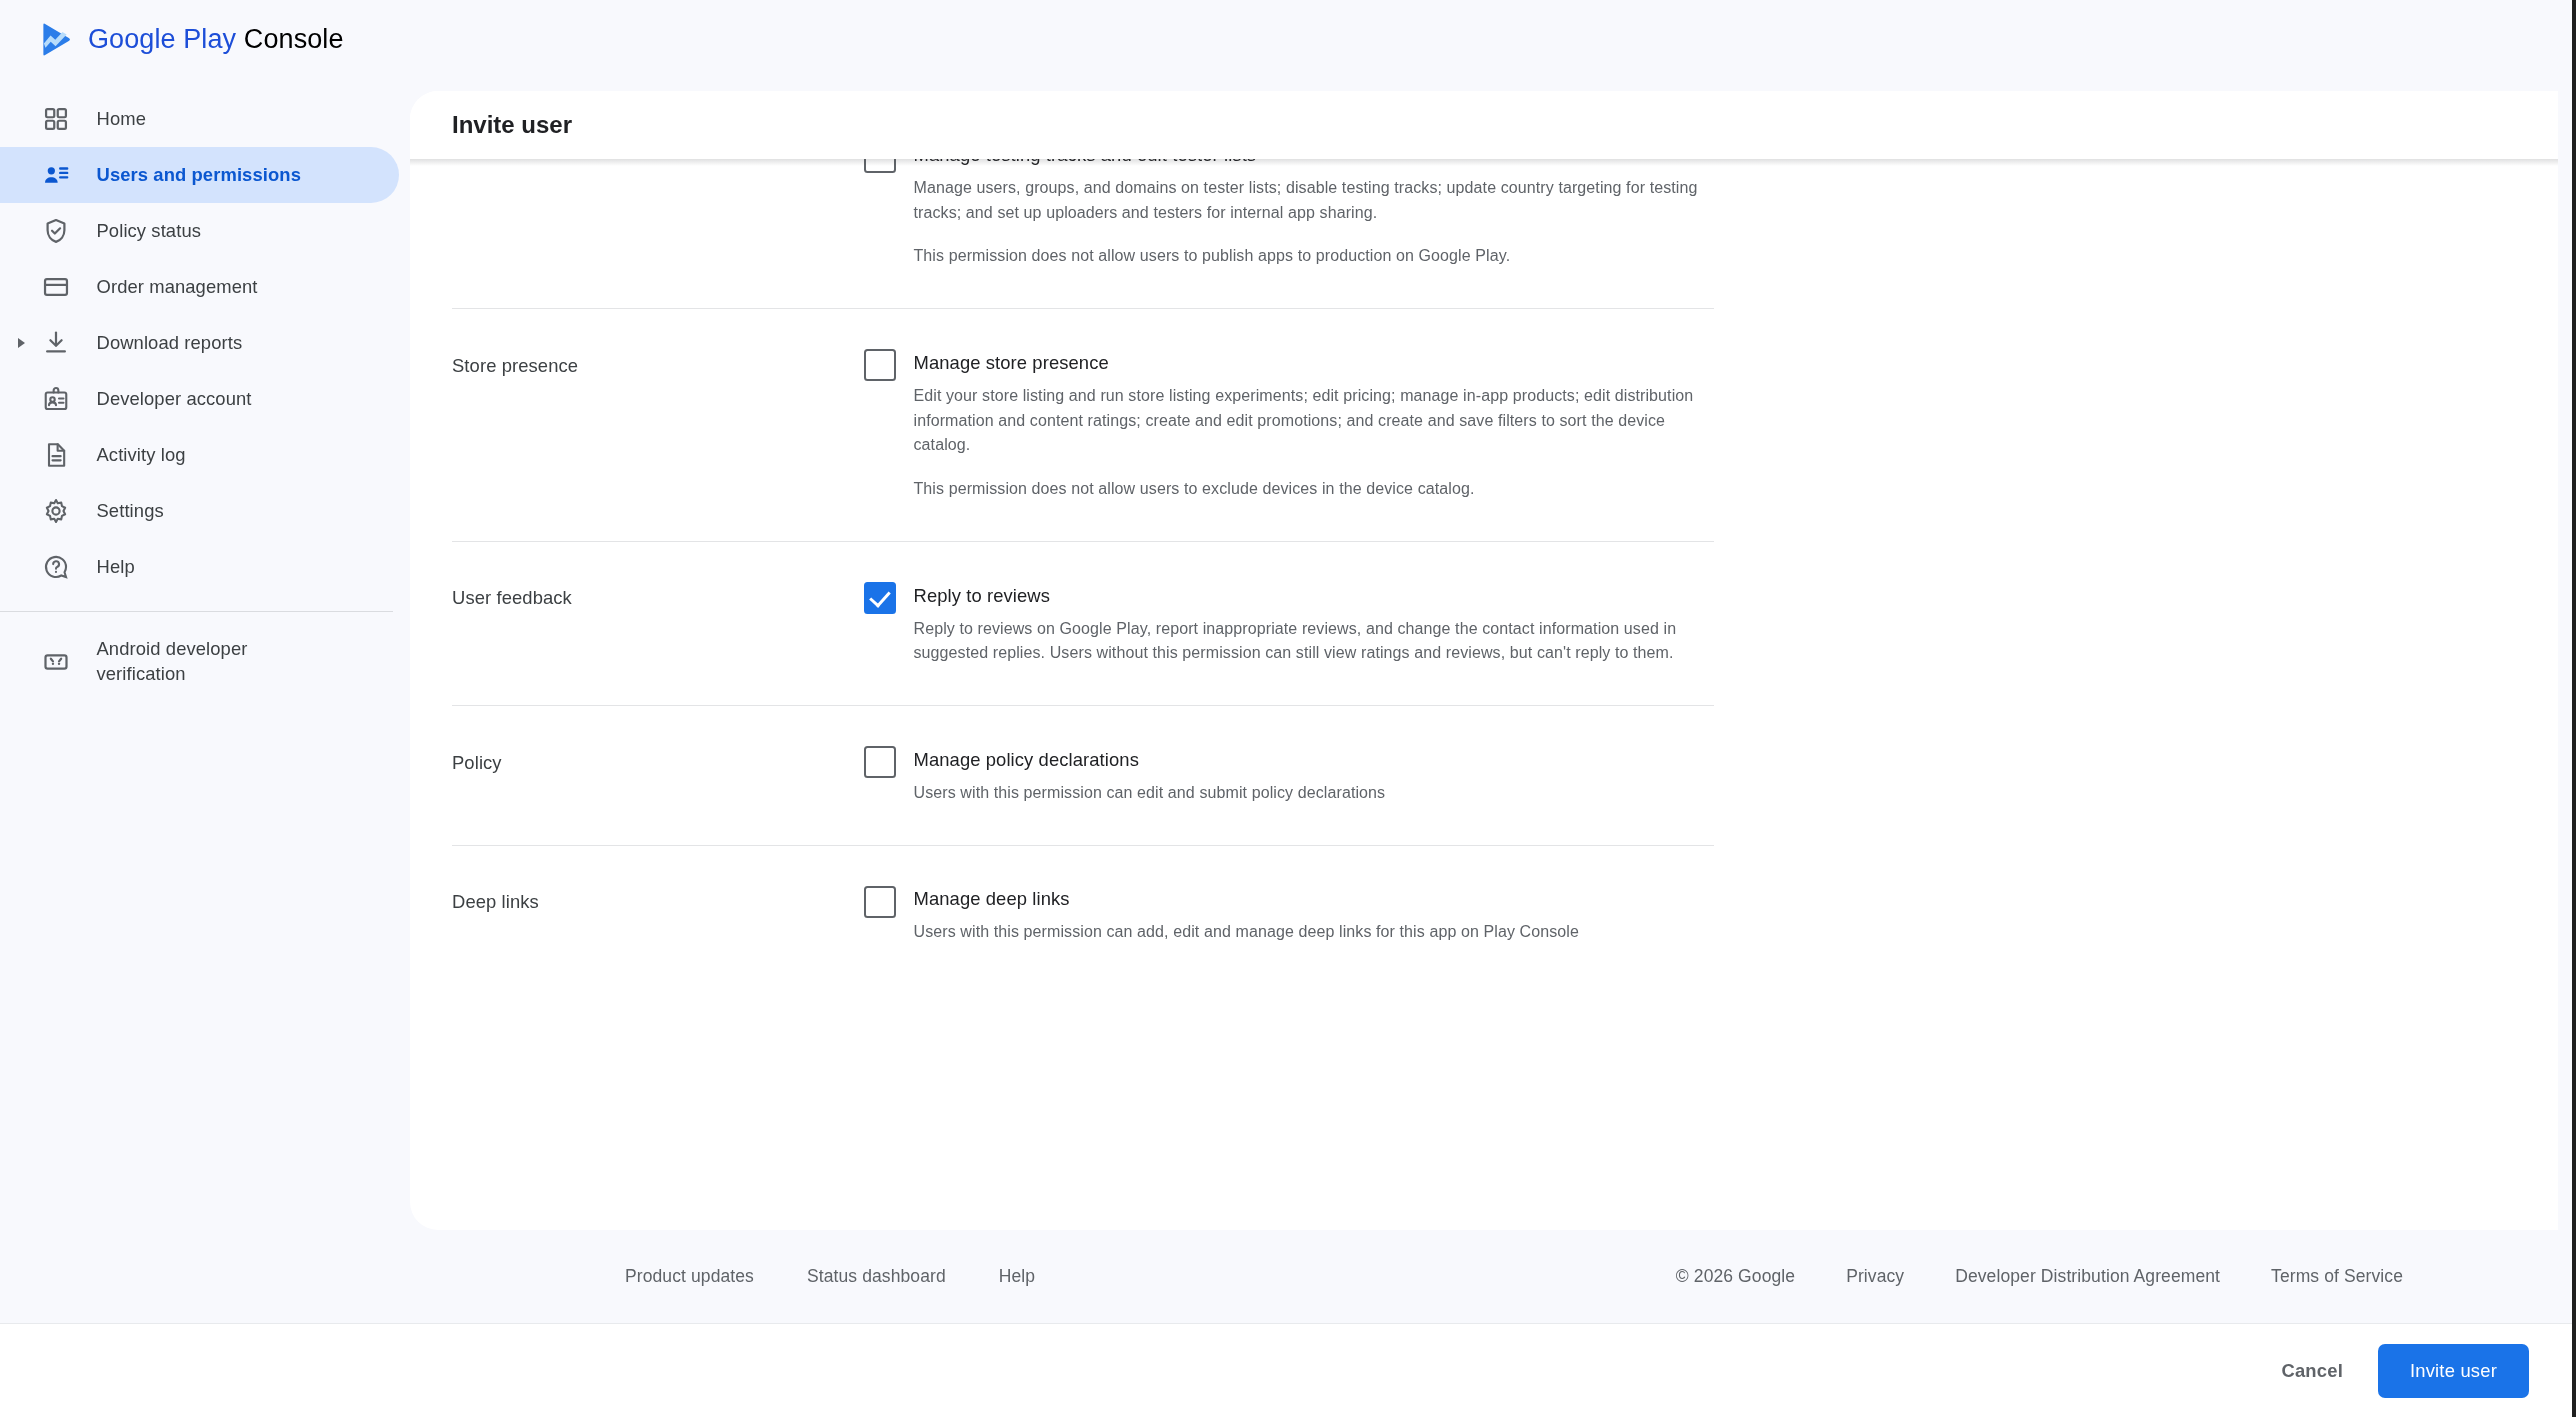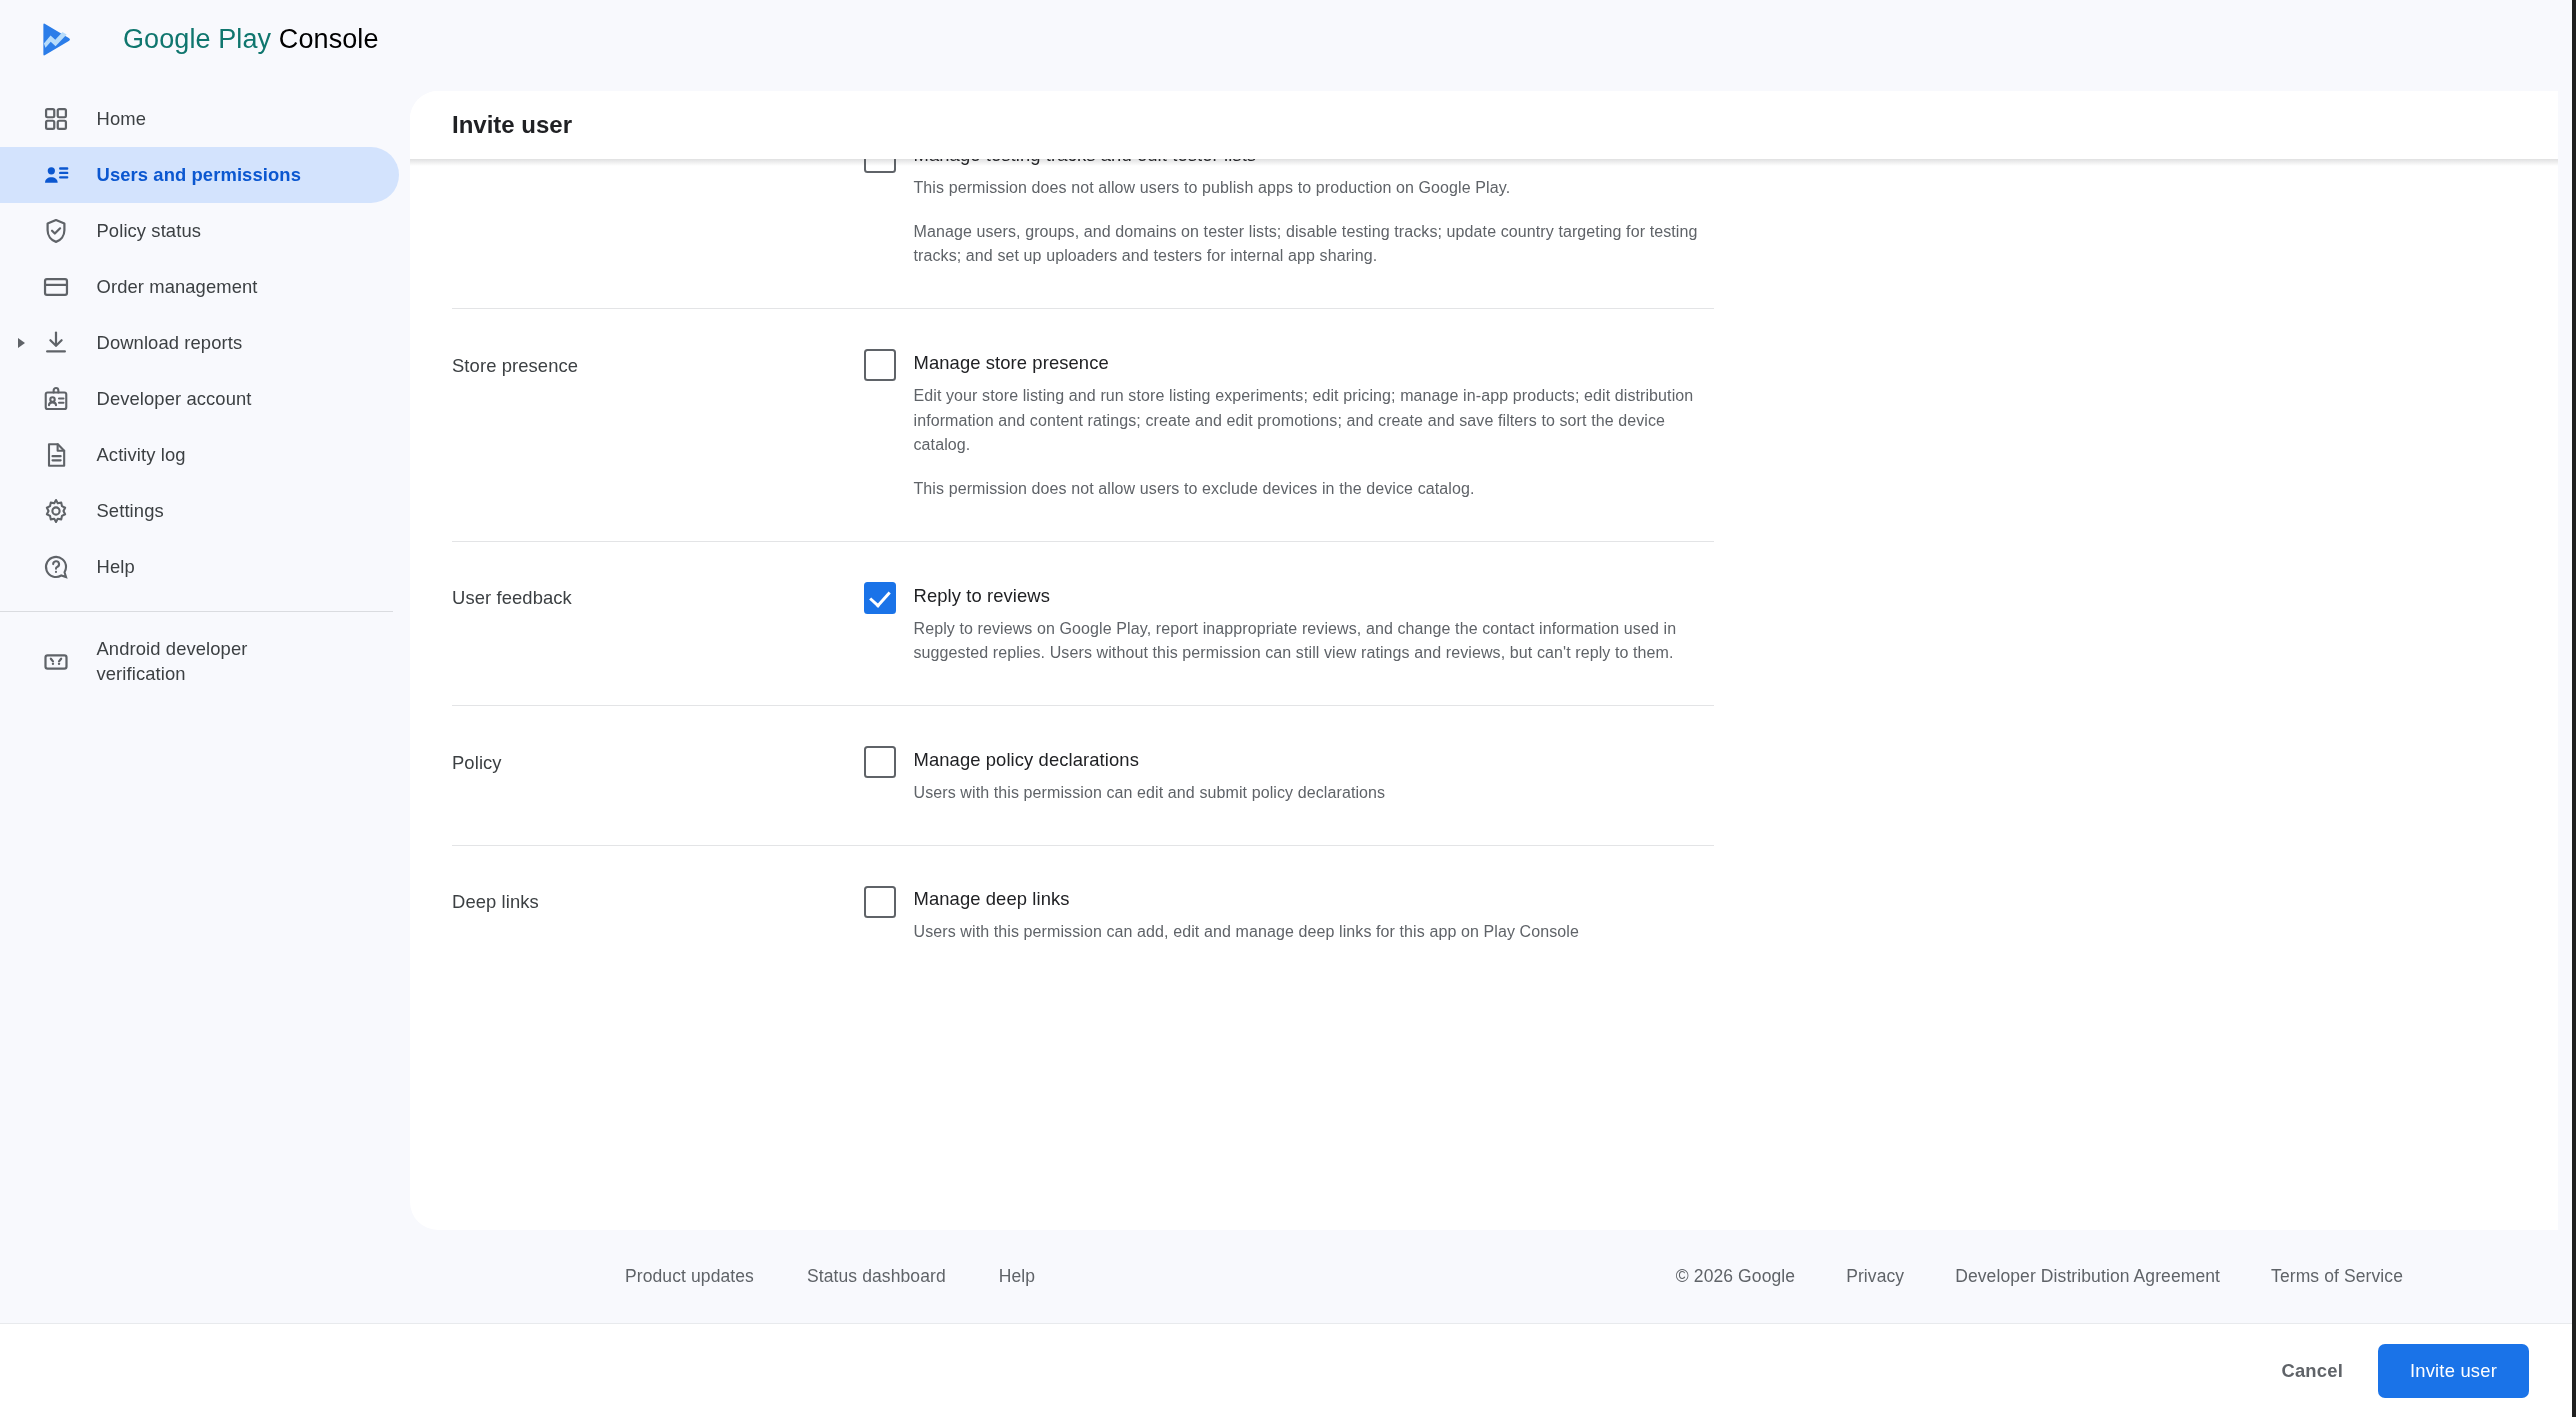--- a/index.html
+++ b/index.html
@@ -36,21 +36,21 @@
     align-items: center;
     gap: 14px;
     height: 40px;
   }
   .brand-logo { width: 35px; height: 35px; display: block; }
   .brand-text {
     font-size: 27px;
     letter-spacing: 0.1px;
     white-space: nowrap;
   }
-  .brand-text .g { color: #0f766e; margin-left: 35px; }
+  .brand-text .g { color: #1d4ed8; }
   .brand-text .c { color: #000000; }
 
   
   .sidebar {
     position: absolute;
     left: 0;
     top: 91px;
     width: 410px;
     bottom: 0;
     background: #f8f9fd;
@@ -448,22 +448,22 @@
     </div>
 
     <div class="card-body">
 
       <div class="perm-row row-clipped" style="padding-top:0;">
         <div class="row-label"></div>
         <div class="row-main">
           <div class="cbx"></div>
           <div class="perm-texts">
             <div class="perm-title">Manage testing tracks and edit tester lists</div>
+            <div class="perm-desc">Manage users, groups, and domains on tester lists; disable testing tracks; update country targeting for testing tracks; and set up uploaders and testers for internal app sharing.</div>
             <div class="perm-desc">This permission does not allow users to publish apps to production on Google Play.</div>
-            <div class="perm-desc">Manage users, groups, and domains on tester lists; disable testing tracks; update country targeting for testing tracks; and set up uploaders and testers for internal app sharing.</div>
           </div>
         </div>
       </div>
 
       <div class="divider" style="margin-top:39px;"></div>
 
       <div class="perm-row" style="padding-top:42px;">
         <div class="row-label">Store presence</div>
         <div class="row-main">
           <div class="cbx"></div>

